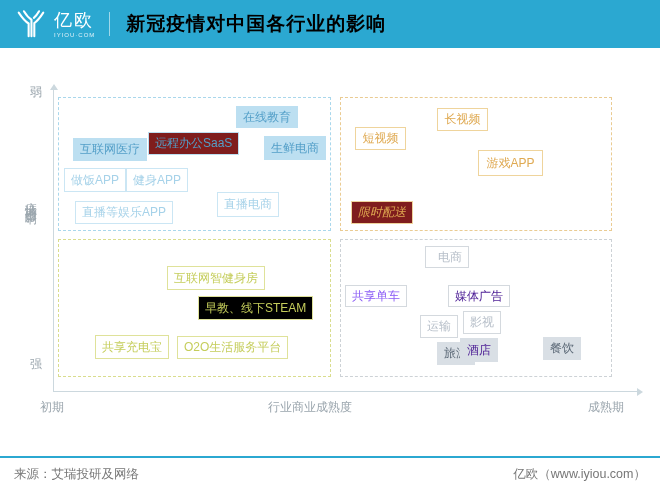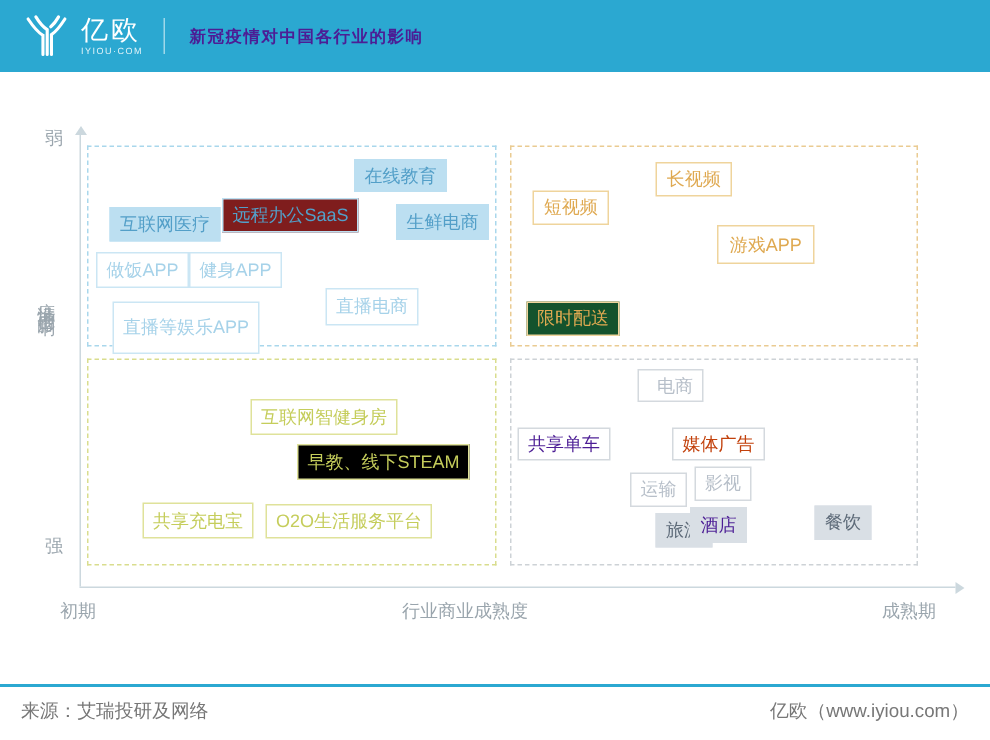--- a/index.html
+++ b/index.html
@@ -8,21 +8,21 @@
 
   
   .header{position:absolute;left:0;top:0;width:660px;height:48px;background:#2BA8D1;
           display:flex;align-items:center;}
   .logo{display:flex;align-items:center;margin-left:14px;}
   .logo svg{display:block;}
   .brand-txt{margin-left:6px;color:#fff;line-height:1;}
   .brand-name{font-size:18px;letter-spacing:2px;}
   .brand-domain{font-size:6px;letter-spacing:1px;margin-top:3px;opacity:.85;}
   .hdr-divider{width:1px;height:24px;background:rgba(255,255,255,.55);margin:0 16px 0 14px;}
-  .hdr-title{color:#4c1d95;font-size:11px;font-weight:bold;letter-spacing:1px;}
+  .hdr-title{color:#000000;font-size:19px;font-weight:bold;letter-spacing:1px;}
 
   
   .y-line{position:absolute;left:53px;top:90px;width:1px;height:301px;background:#ccd8de;}
   .x-line{position:absolute;left:53px;top:391px;width:584px;height:1px;background:#ccd8de;}
   .arrow-up{position:absolute;left:50px;top:84px;width:0;height:0;
             border-left:4px solid transparent;border-right:4px solid transparent;
             border-bottom:6px solid #ccd8de;}
   .arrow-right{position:absolute;left:637px;top:388px;width:0;height:0;
             border-top:4px solid transparent;border-bottom:4px solid transparent;
             border-left:6px solid #ccd8de;}
@@ -83,33 +83,33 @@
       <div class="quad" style="left: 58px; top: 97px; width: 273px; height: 134px; border-color: rgb(169, 215, 236);"></div>
       <div class="quad" style="left: 340px; top: 97px; width: 272px; height: 134px; border-color: rgb(234, 203, 146);"></div>
       <div class="quad" style="left: 58px; top: 239px; width: 273px; height: 138px; border-color: rgb(217, 221, 142);"></div>
       <div class="quad" style="left: 340px; top: 239px; width: 272px; height: 138px; border-color: rgb(205, 210, 214);"></div>
       <div class="ibox" style="left: 236px; top: 106px; min-width: 58px; height: 22px; background: rgb(188, 223, 241); border-color: rgb(188, 223, 241); color: rgb(83, 159, 200);">在线教育</div>
       <div class="ibox" style="left: 148px; top: 132px; min-width: 86px; height: 23px; background: #7f1d1d; border-color: rgb(188, 223, 241); color: rgb(83, 159, 200);">远程办公SaaS</div>
       <div class="ibox" style="left: 73px; top: 138px; min-width: 71px; height: 23px; background: rgb(188, 223, 241); border-color: rgb(188, 223, 241); color: rgb(83, 159, 200);">互联网医疗</div>
       <div class="ibox" style="left: 264px; top: 136px; min-width: 58px; height: 24px; background: rgb(188, 223, 241); border-color: rgb(188, 223, 241); color: rgb(83, 159, 200);">生鲜电商</div>
       <div class="ibox" style="left: 64px; top: 168px; min-width: 59px; height: 24px; background: rgb(255, 255, 255); border-color: rgb(203, 230, 244); color: rgb(166, 210, 233);">做饭APP</div>
       <div class="ibox" style="left: 126px; top: 168px; min-width: 59px; height: 24px; background: rgb(255, 255, 255); border-color: rgb(203, 230, 244); color: rgb(166, 210, 233);">健身APP</div>
-      <div class="ibox" style="left: 75px; top: 201px; min-width: 82px; height: 35px; background: rgb(255, 255, 255); border-color: rgb(203, 230, 244); color: rgb(166, 210, 233);">直播等娱乐APP</div>
+      <div class="ibox" style="left: 75px; top: 201px; min-width: 82px; height: 23px; background: rgb(255, 255, 255); border-color: rgb(203, 230, 244); color: rgb(166, 210, 233);">直播等娱乐APP</div>
       <div class="ibox" style="left: 217px; top: 192px; min-width: 59px; height: 25px; background: rgb(255, 255, 255); border-color: rgb(203, 230, 244); color: rgb(166, 210, 233);">直播电商</div>
       <div class="ibox" style="left: 437px; top: 108px; min-width: 51px; height: 23px; background: rgb(255, 255, 255); border-color: rgb(239, 212, 156); color: rgb(223, 169, 81);">长视频</div>
       <div class="ibox" style="left: 355px; top: 127px; min-width: 51px; height: 23px; background: rgb(255, 255, 255); border-color: rgb(239, 212, 156); color: rgb(223, 169, 81);">短视频</div>
       <div class="ibox" style="left: 478px; top: 150px; min-width: 65px; height: 26px; background: rgb(255, 255, 255); border-color: rgb(239, 212, 156); color: rgb(223, 169, 81);">游戏APP</div>
-      <div class="ibox" style="left: 351px; top: 201px; min-width: 54px; height: 23px; background: #14532d; border-color: rgb(239, 212, 156); color: rgb(223, 169, 81);">限时配送</div>
+      <div class="ibox" style="left: 351px; top: 201px; min-width: 54px; height: 23px; background: #7f1d1d; border-color: rgb(239, 212, 156); color: rgb(223, 169, 81); font-style: italic;">限时配送</div>
       <div class="ibox" style="left: 167px; top: 266px; min-width: 84px; height: 24px; background: rgb(255, 255, 255); border-color: rgb(223, 226, 154); color: rgb(197, 205, 91);">互联网智健身房</div>
       <div class="ibox" style="left: 95px; top: 301px; min-width: 74px; height: 24px; background: rgb(255, 255, 255); border-color: rgb(223, 226, 154); color: rgb(197, 205, 91); margin-top: 34px;">共享充电宝</div>
       <div class="ibox" style="left: 198px; top: 296px; min-width: 101px; height: 24px; background: #000000; border-color: rgb(223, 226, 154); color: rgb(197, 205, 91);">早教、线下STEAM</div>
       <div class="ibox" style="left: 177px; top: 336px; min-width: 98px; height: 23px; background: rgb(255, 255, 255); border-color: rgb(223, 226, 154); color: rgb(197, 205, 91);">O2O生活服务平台</div>
       <div class="ibox" style="left: 425px; top: 246px; min-width: 33px; height: 22px; background: rgb(255, 255, 255); border-color: rgb(212, 217, 222); color: rgb(183, 191, 201); padding-left: 12px;">电商</div>
-      <div class="ibox" style="left: 345px; top: 285px; min-width: 59px; height: 22px; background: rgb(255, 255, 255); border-color: rgb(212, 217, 222); color: #4c1d95;">共享单车</div>
-      <div class="ibox" style="left: 448px; top: 285px; min-width: 60px; height: 22px; background: rgb(255, 255, 255); border-color: rgb(212, 217, 222); color: #c2410c;">媒体广告</div>
+      <div class="ibox" style="left: 345px; top: 285px; min-width: 59px; height: 22px; background: rgb(255, 255, 255); border-color: rgb(212, 217, 222); color: #8b5cf6;">共享单车</div>
+      <div class="ibox" style="left: 448px; top: 285px; min-width: 60px; height: 22px; background: rgb(255, 255, 255); border-color: rgb(212, 217, 222); color: #4c1d95;">媒体广告</div>
       <div class="ibox" style="left: 420px; top: 315px; min-width: 36px; height: 23px; background: rgb(255, 255, 255); border-color: rgb(212, 217, 222); color: rgb(183, 191, 201);">运输</div>
       <div class="ibox" style="left: 463px; top: 311px; min-width: 31px; height: 23px; background: rgb(255, 255, 255); border-color: rgb(212, 217, 222); color: rgb(183, 191, 201);">影视</div>
       <div class="ibox" style="left: 437px; top: 342px; min-width: 31px; height: 23px; background: rgb(217, 223, 229); border-color: rgb(217, 223, 229); color: rgb(94, 107, 121);">旅游</div>
       <div class="ibox" style="left: 460px; top: 338px; min-width: 33px; height: 24px; background: rgb(217, 223, 229); border-color: rgb(217, 223, 229); color: #4c1d95;">酒店</div>
       <div class="ibox" style="left: 543px; top: 337px; min-width: 33px; height: 23px; background: rgb(217, 223, 229); border-color: rgb(217, 223, 229); color: rgb(94, 107, 121);">餐饮</div>
     </div>
 
   <div class="foot-divider"></div>
   <div class="footer">
     <span>来源：艾瑞投研及网络</span>

